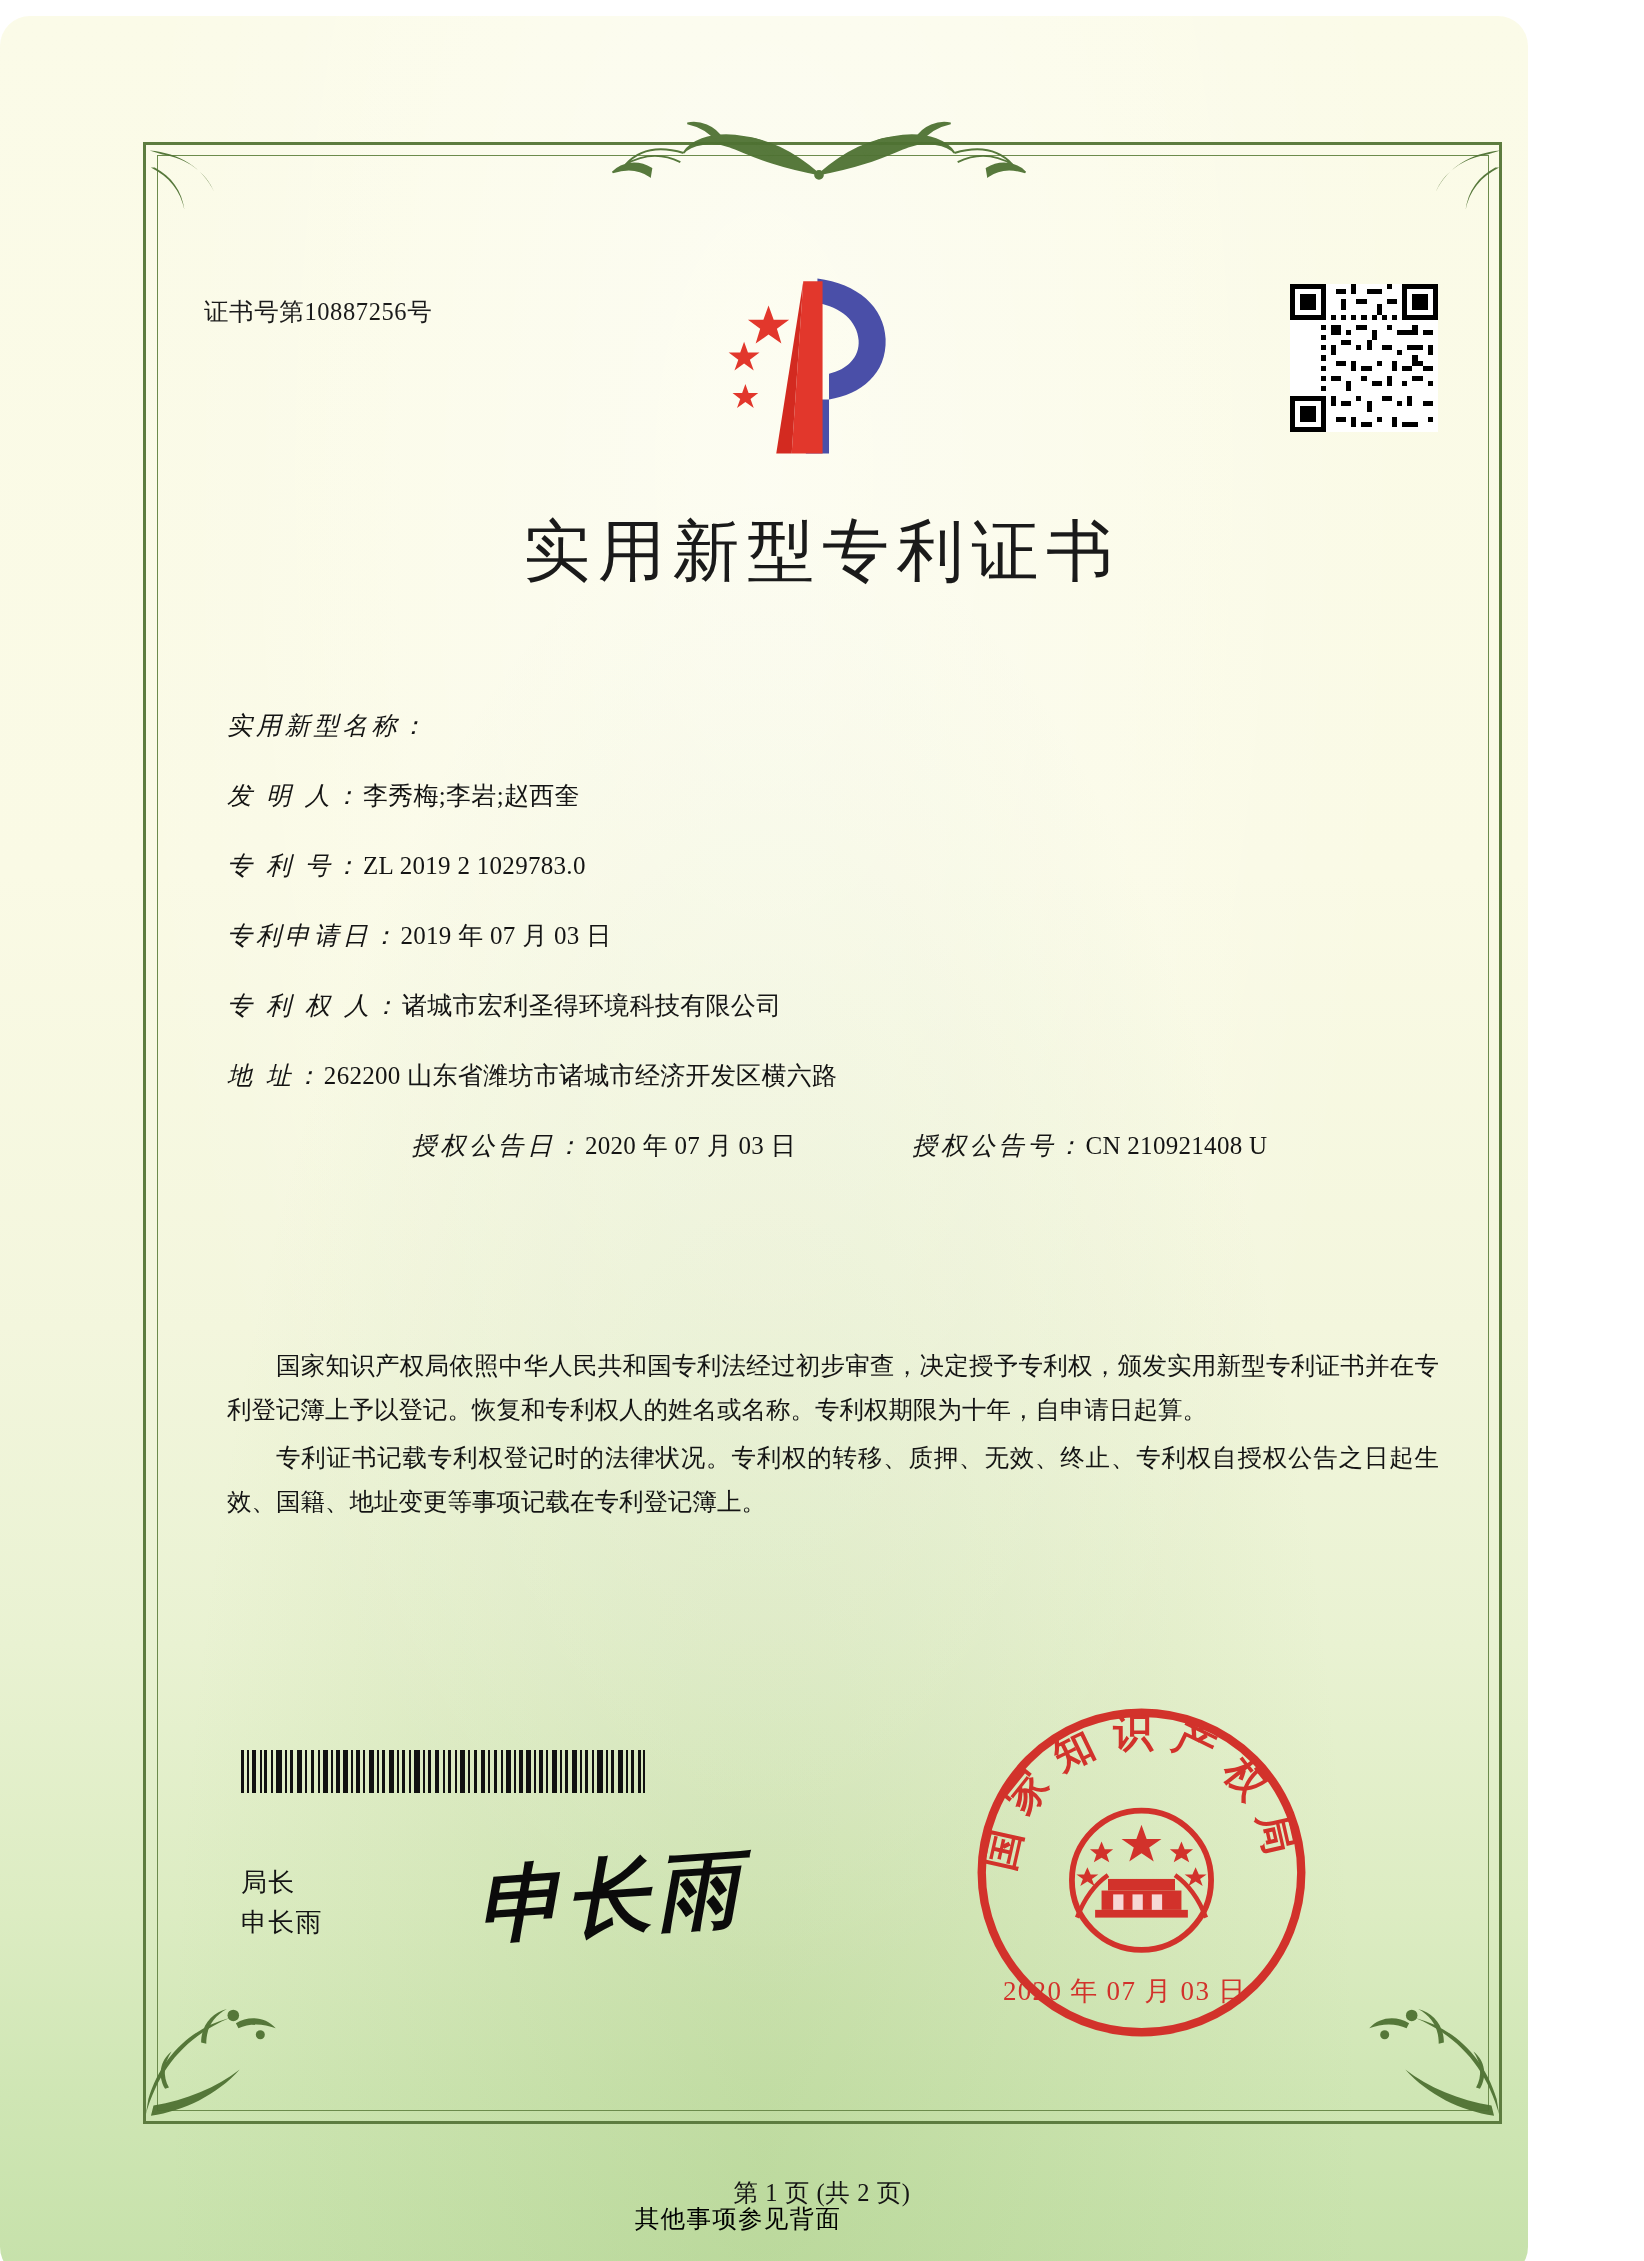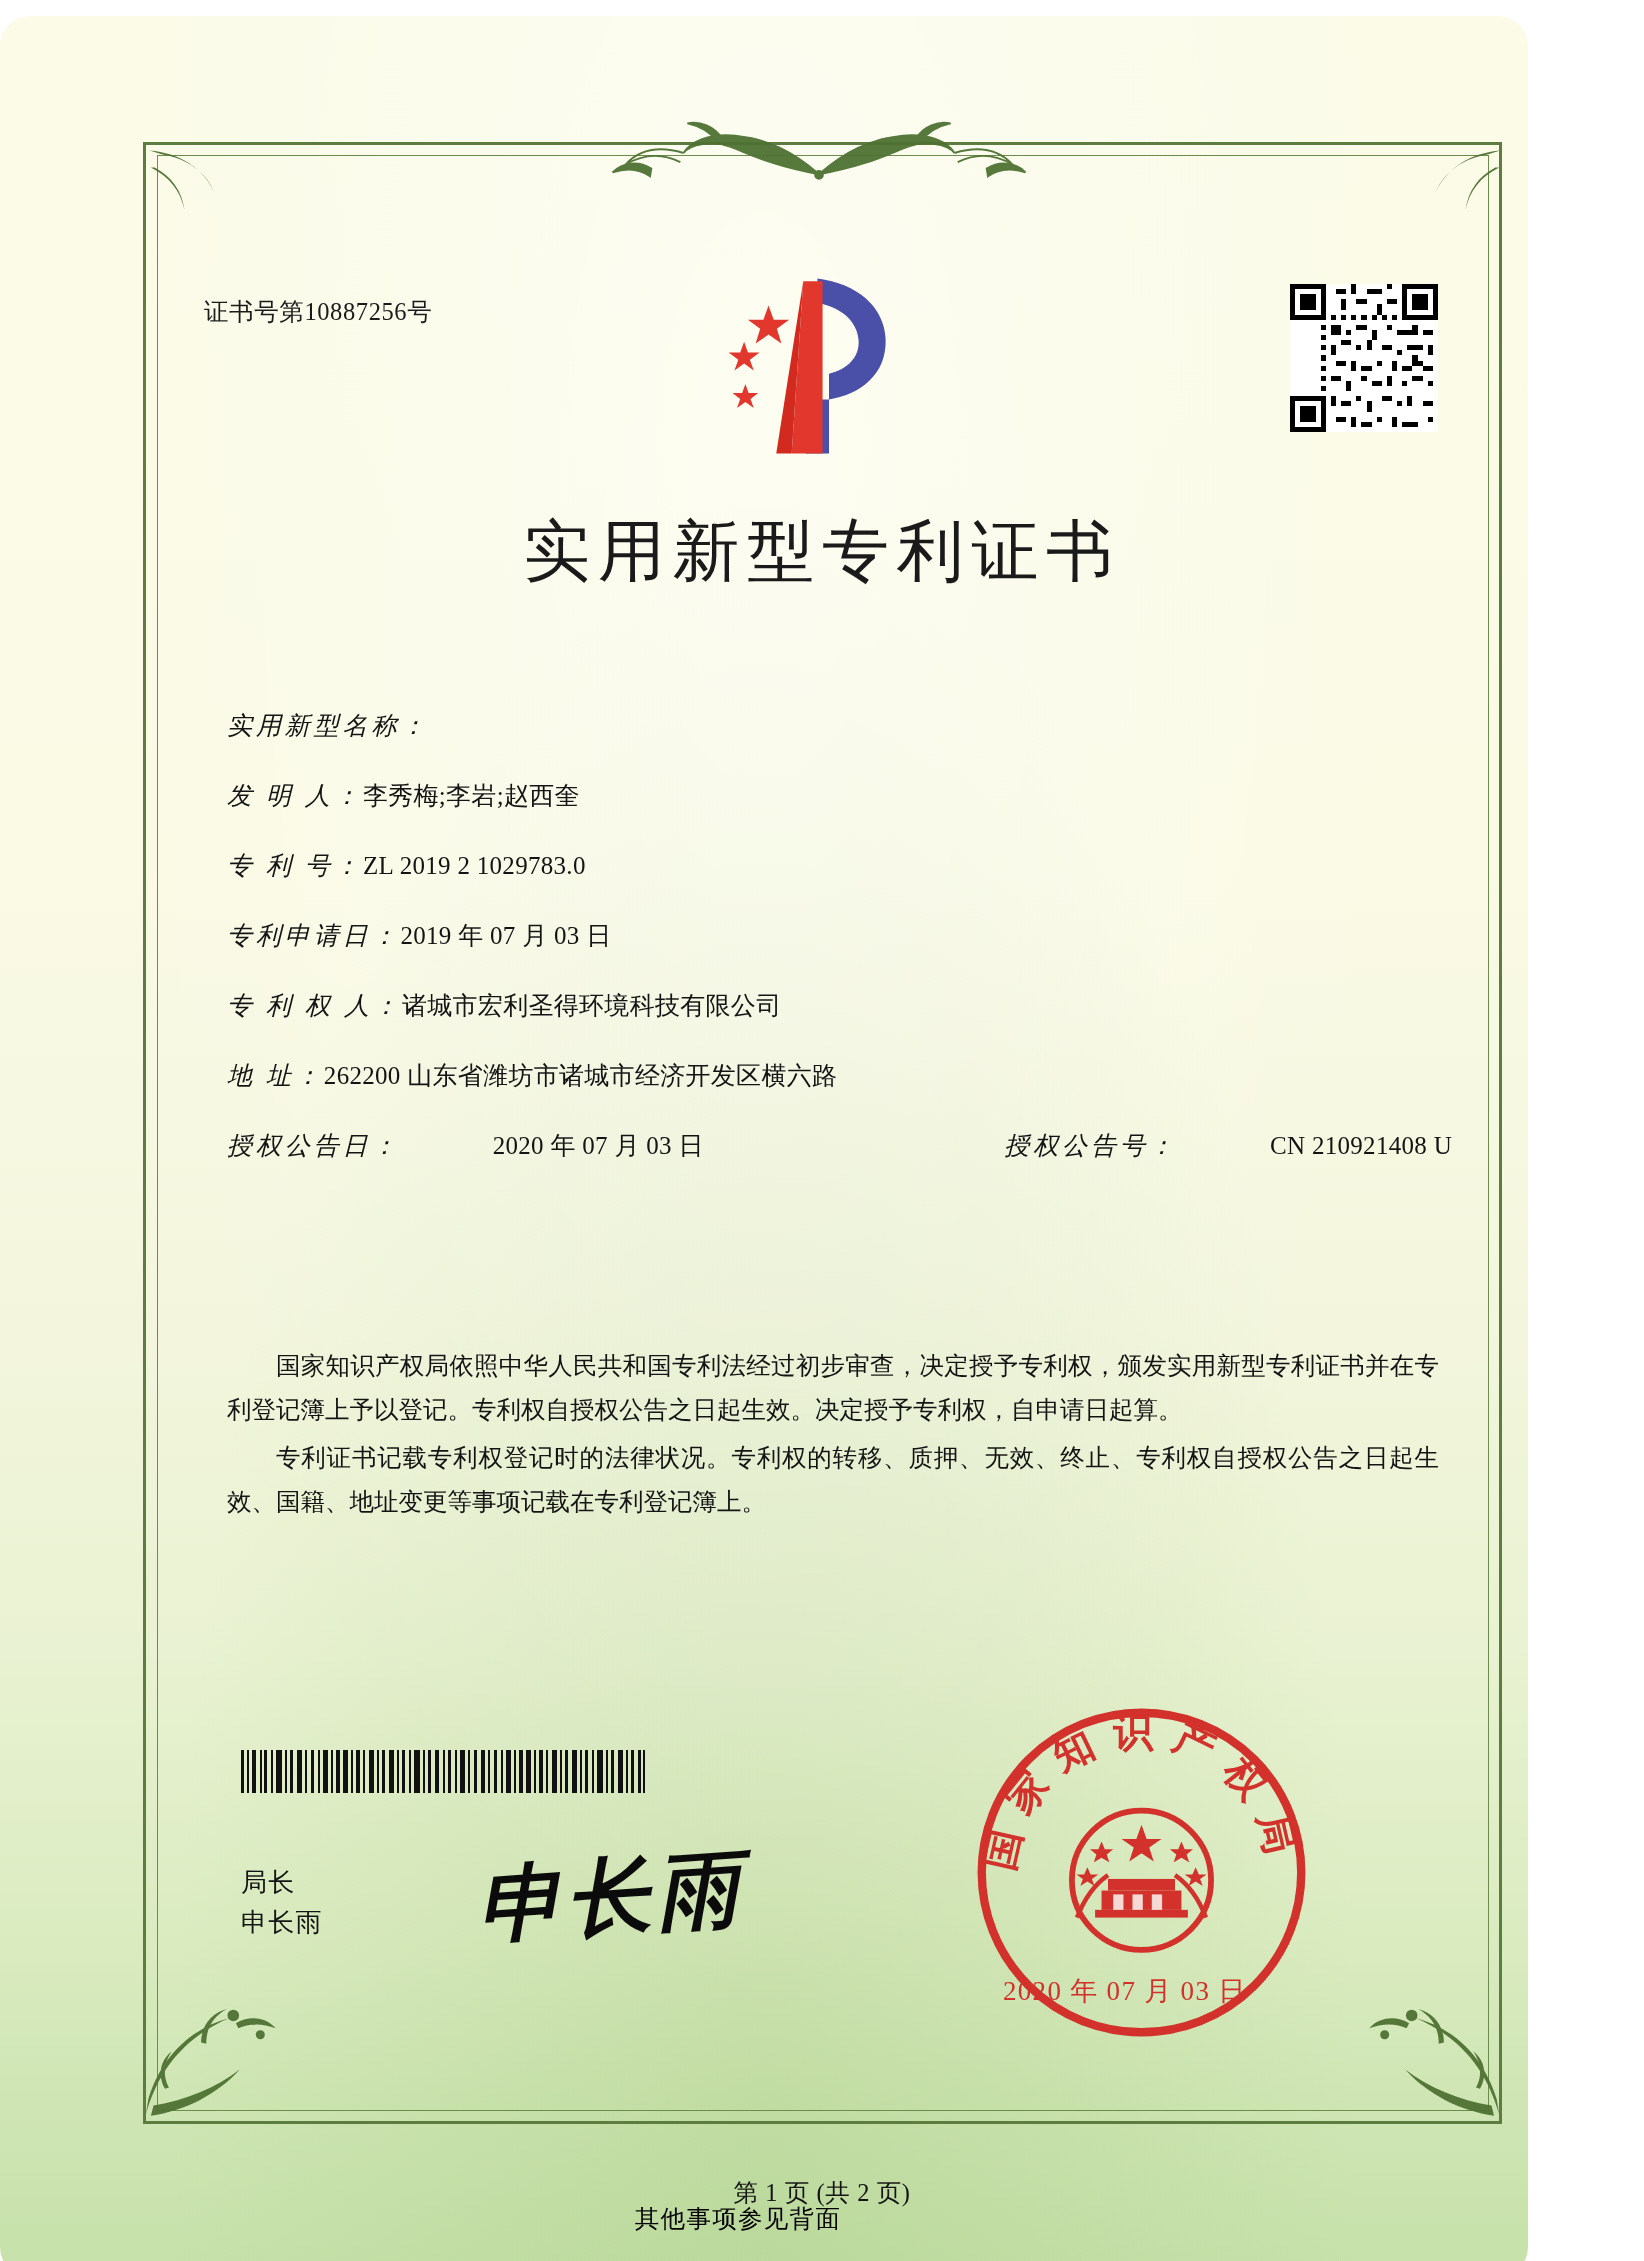--- a/index.html
+++ b/index.html
@@ -132,21 +132,21 @@
   .field-label {
     flex: 0 0 auto;
     letter-spacing: 0.3px;
     font-style: italic;
   }
   .field-value {
     flex: 0 0 auto;
     letter-spacing: 0.3px;
   }
   .field-label.sp3 { letter-spacing: 3.9px; }
-  .field-row.pub { justify-content: space-between; }
+  .field-row.pub { justify-content: center; }
   .pub-gap { display:inline-block; width: 116px; }
 
   
   .body-text {
     position: absolute;
     left: 227px;
     top: 1328px;
     width: 1212px;
     font-size: 24.5px;
     line-height: 44px;
@@ -449,21 +449,21 @@
       <span class="field-label sp3">授权公告日：</span>
       <span class="field-value">2020 年 07 月 03 日</span>
       <span class="pub-gap"></span>
       <span class="field-label sp3">授权公告号：</span>
       <span class="field-value">CN 210921408 U</span>
     </div>
 
   </div>
 
   <div class="body-text">
-    <p>国家知识产权局依照中华人民共和国专利法经过初步审查，决定授予专利权，颁发实用新型专利证书并在专利登记簿上予以登记。专利权自授权公告之日起生效。决定授予专利权，自申请日起算。</p>
+    <p>国家知识产权局依照中华人民共和国专利法经过初步审查，决定授予专利权，颁发实用新型专利证书并在专利登记簿上予以登记。恢复和专利权人的姓名或名称。专利权期限为十年，自申请日起算。</p>
     <p>专利证书记载专利权登记时的法律状况。专利权的转移、质押、无效、终止、专利权自授权公告之日起生效、国籍、地址变更等事项记载在专利登记簿上。</p>
   </div>
 
   <div class="barcode">
     <svg width="406" height="43" viewBox="0 0 630 66" shape-rendering="crispEdges">
       <rect width="630" height="66" fill="none"></rect>
       <g fill="#111111">
         <rect x="0" y="0" width="5" height="66"></rect>
           <rect x="9" y="0" width="3" height="66"></rect>
         <rect x="17" y="0" width="7" height="66"></rect>

